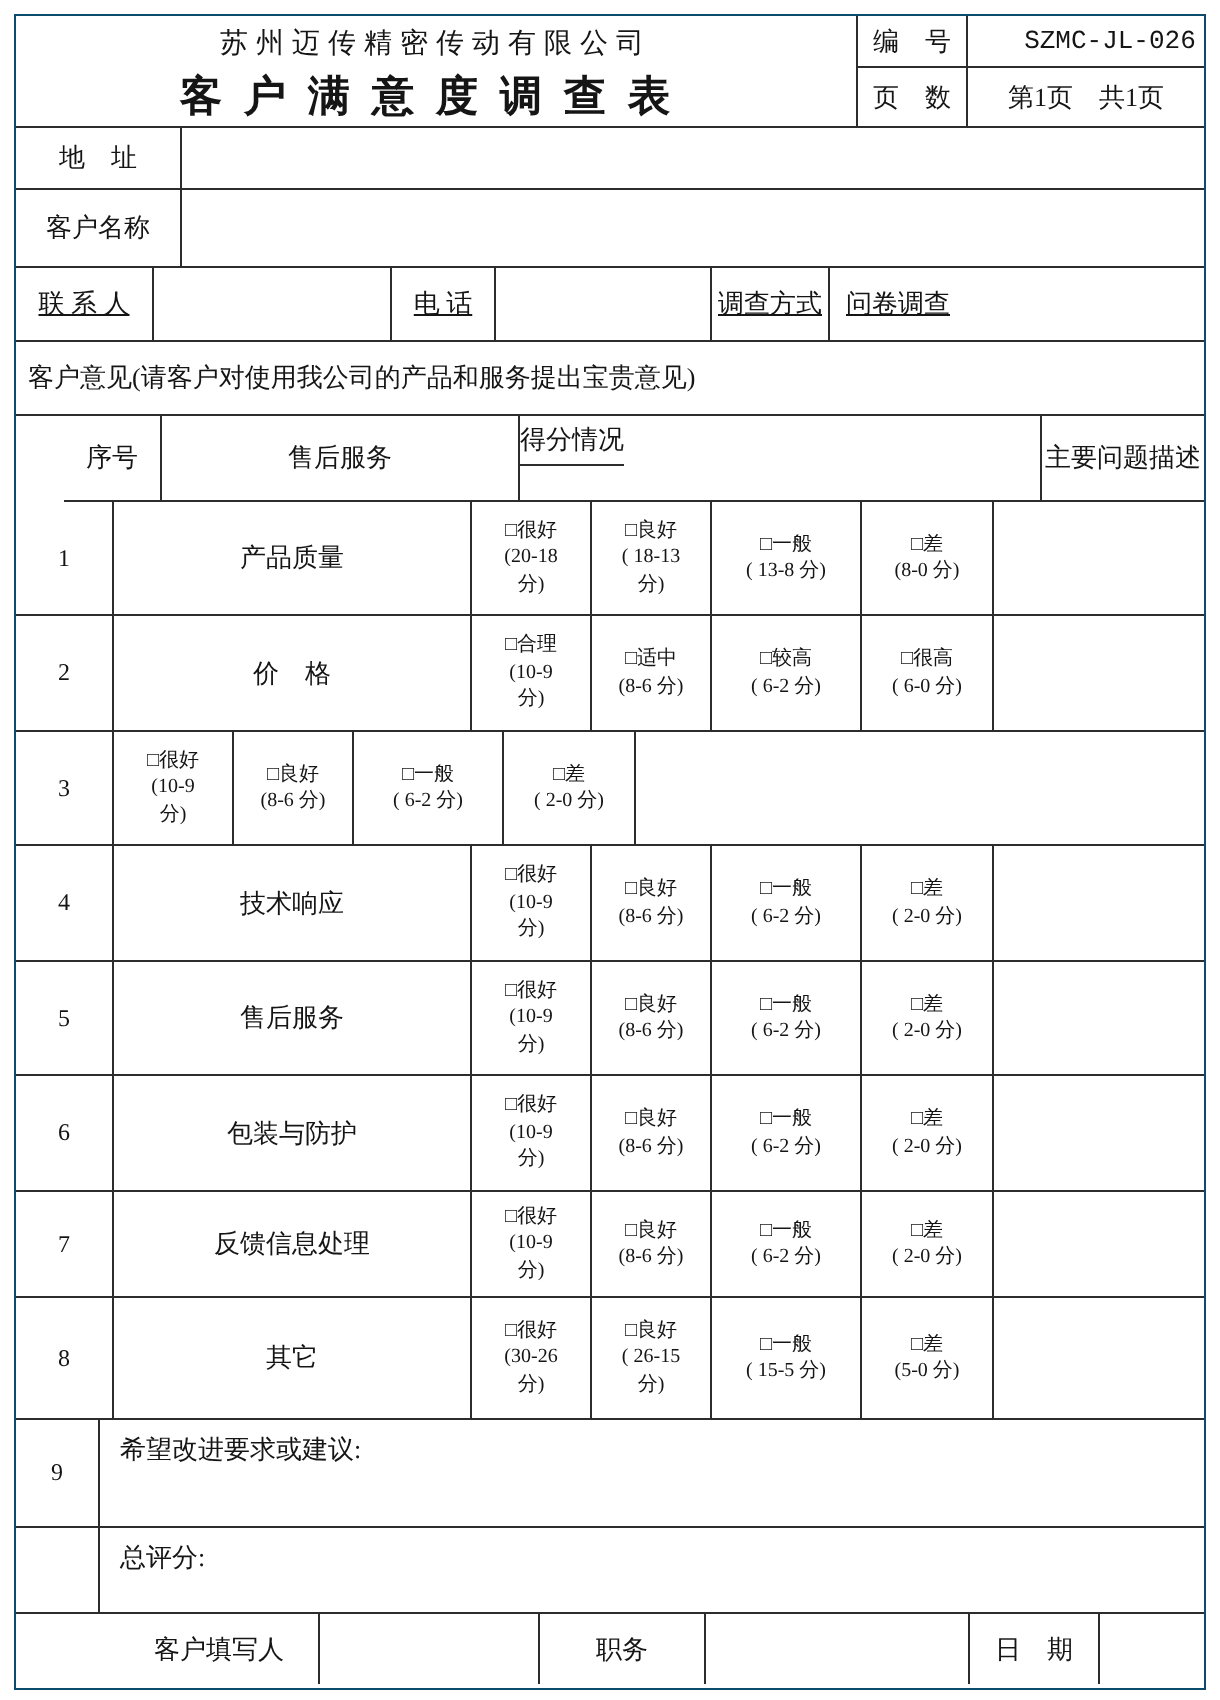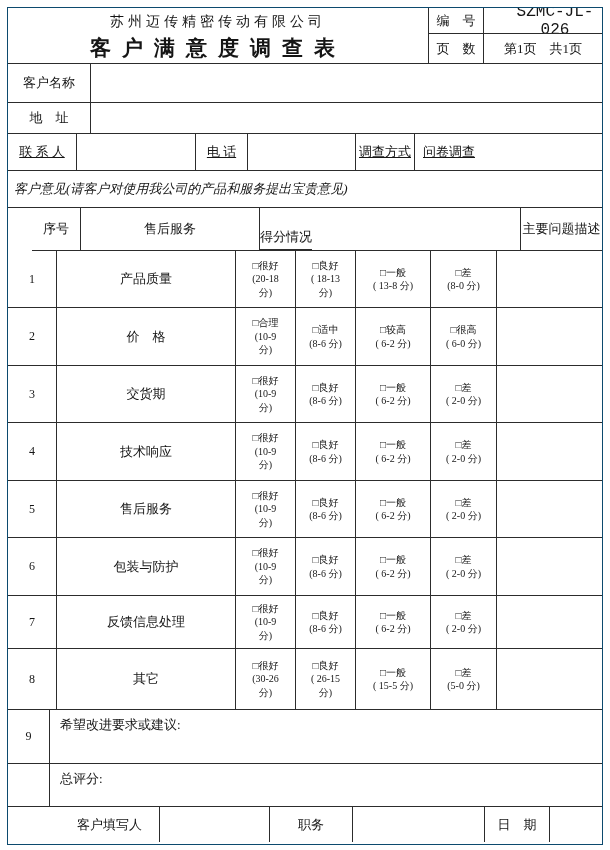--- a/index.html
+++ b/index.html
@@ -29,37 +29,37 @@
   .ftitle{
     font-family:Liberation Mono, monospace;font-weight:bold;
     font-size:21px;letter-spacing:11px;margin-top:3px;white-space:nowrap;
   }
   .codeblock{flex:1;display:flex;flex-direction:column;padding:0;align-items:stretch;}
   .subrow{display:flex;box-sizing:border-box;}
   .subrow.top1{height:26px;border-bottom:1px solid #2c2c2c;gap:24px;}
   .subrow.bot1{flex:1;}
   .codelbl{width:55px;}
   .codeval{flex:1;border-right:none;}
-  .mono{font-family:"Liberation Mono", monospace;font-size:16px;}
+  .mono{font-family:"Liberation Mono", monospace;font-size:13px;}
   
   .r-custname{height:39px;}
   .r-addr{height:31px;}
   .r-contact{height:37px;text-decoration:underline;}
-  .r-opinion{height:37px;font-style:italic;}
+  .r-opinion{height:37px;}
   .w-lbl{width:83px;}
   .c1{width:69px;}.c2{width:119px;}.c3{width:52px;}.c4{width:108px;}.c5{width:59px;}
   .methodval{flex:1;justify-content:flex-start;text-align:left;padding-left:8px;}
   .opinion{flex:1;padding-left:6px;}
   
   .r-thead{height:43px;margin-left:24px;}
   .c-no{width:49px;}
   .c-item{width:179px;}
   .c-o1{width:60px;}.c-o2{width:60px;}.c-o3{width:75px;}.c-o4{width:66px;}
   .c-desc{flex:1;}
-  .score-group{width:261px;flex-direction:row;align-items:flex-end;justify-content:flex-start;padding:0;}
+  .score-group{width:261px;flex-direction:row;align-items:flex-start;justify-content:flex-start;padding:0;}
   .score-top{height:25px;border-bottom:1px solid #2c2c2c;display:flex;align-items:center;justify-content:center;font-size:13px;box-sizing:border-box;}
   .score-subs{flex:1;display:flex;}
   .score-subs .sub{box-sizing:border-box;border-right:1px solid #2c2c2c;}
   .score-subs .sub.s1{width:60px;}
   .score-subs .sub.s2{width:60px;}
   .score-subs .sub.s3{width:75px;}
   .score-subs .sub.s4{flex:1;border-right:none;}
   .opt{font-size:10px;white-space:pre-line;line-height:1.35;}
   .num{font-size:12px;}
   .h57{height:57px;}.h58{height:58px;}.h53{height:53px;}.h61{height:61px;}
@@ -86,27 +86,27 @@
         <div class="cell codelbl">编　号</div>
         <div class="cell end codeval mono">SZMC-JL-026</div>
       </div>
       <div class="subrow bot1">
         <div class="cell codelbl">页　数</div>
         <div class="cell end codeval">第1页　共1页</div>
       </div>
     </div>
   </div>
 
+  <div class="row r-addr">
+    <div class="cell w-lbl">地　址</div>
+    <div class="cell end"></div>
+  </div>
+
   <div class="row r-custname">
     <div class="cell w-lbl">客户名称</div>
-    <div class="cell end"></div>
-  </div>
-
-  <div class="row r-addr">
-    <div class="cell w-lbl">地　址</div>
     <div class="cell end"></div>
   </div>
 
   <div class="row r-contact">
     <div class="cell c1">联 系 人</div>
     <div class="cell c2"></div>
     <div class="cell c3">电 话</div>
     <div class="cell c4"></div>
     <div class="cell c5">调查方式</div>
     <div class="cell end methodval">问卷调查</div>
@@ -157,21 +157,20 @@
 (8-6 分)</div>
     <div class="cell c-o3 opt">□较高
 ( 6-2 分)</div>
     <div class="cell c-o4 opt">□很高
 ( 6-0 分)</div>
     <div class="cell end c-desc"></div>
   </div>
 
   <div class="row h57">
     <div class="cell c-no num">3</div>
-    <div class="cell c-item">交货期</div>
     <div class="cell c-o1 opt">□很好
 (10-9
 分)</div>
     <div class="cell c-o2 opt">□良好
 (8-6 分)</div>
     <div class="cell c-o3 opt">□一般
 ( 6-2 分)</div>
     <div class="cell c-o4 opt">□差
 ( 2-0 分)</div>
     <div class="cell end c-desc"></div>

